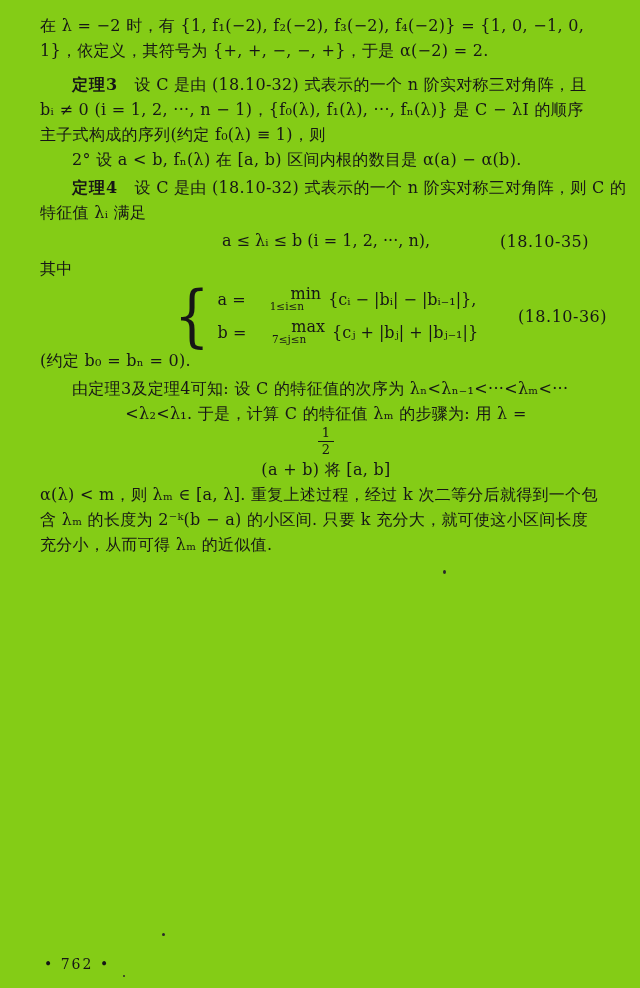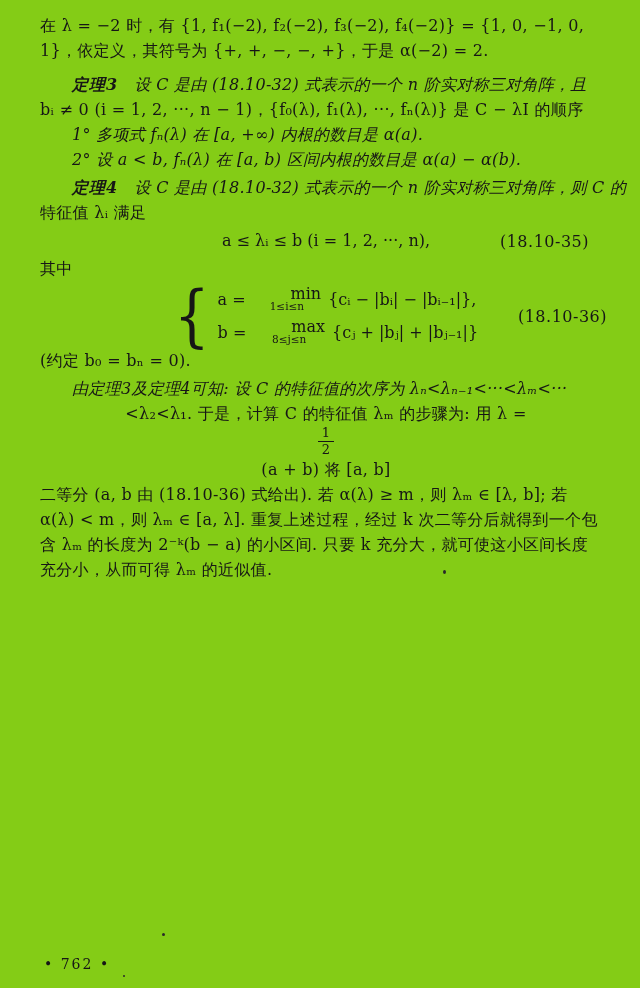--- a/index.html
+++ b/index.html
@@ -18,21 +18,21 @@
   .content {
     position: absolute;
     top: 13px;
     left: 40px;
     right: 28px;
     font-size: 16px;
     line-height: 25px;
   }
 
   .line { white-space: nowrap; letter-spacing: 0.3px; }
-  .indent { padding-left: 32px; font-style: italic; }
+  .indent { padding-left: 32px; }
   .lead { font-weight: bold; letter-spacing: 1px; }
   .gap-before { margin-top: 9px; }
   .small-gap-before { margin-top: 3px; }
 
   
   .eqrow {
     position: relative;
     display: flex;
     justify-content: center;
     margin: 3px 18px;
@@ -106,21 +106,21 @@
 <div class="page">
   <div class="content">
 
     <div class="line">在 λ = −2 时，有 {1, f₁(−2), f₂(−2), f₃(−2), f₄(−2)} = {1, 0, −1, 0,</div>
     <div class="line">1}，依定义，其符号为 {+, +, −, −, +}，于是 α(−2) = 2.</div>
 
     <div class="line indent gap-before">
       <span class="lead">定理3</span><span>　设 C 是由 (18.10-32) 式表示的一个 n 阶实对称三对角阵，且</span>
     </div>
     <div class="line">bᵢ ≠ 0 (i = 1, 2, ···, n − 1)，{f₀(λ), f₁(λ), ···, fₙ(λ)} 是 C − λI 的顺序</div>
-    <div class="line indent">1°  多项式 fₙ(λ) 在 [a, +∞) 内根的数目是 α(a).</div>
+    <div class="line">主子式构成的序列(约定 f₀(λ) ≡ 1)，则</div>
     <div class="line indent">2°  设 a &lt; b, fₙ(λ) 在 [a, b) 区间内根的数目是 α(a) − α(b).</div>
 
     <div class="line indent small-gap-before">
       <span class="lead">定理4</span><span>　设 C 是由 (18.10-32) 式表示的一个 n 阶实对称三对角阵，则 C 的</span>
     </div>
     <div class="line">特征值 λᵢ 满足</div>
 
     <div class="eqrow">
       <span>a ≤ λᵢ ≤ b  (i = 1, 2, ···, n),</span>
       <span class="eqlabel">(18.10-35)</span>
@@ -136,40 +136,39 @@
           <span class="limop">
             <span class="op">min</span>
             <span class="lim">1≤i≤n</span>
           </span>
           <span>{cᵢ − |bᵢ| − |bᵢ₋₁|},</span>
         </div>
         <div class="sysrow">
           <span>b = </span>
           <span class="limop">
             <span class="op">max</span>
-            <span class="lim">8≤j≤n</span>
+            <span class="lim">7≤j≤n</span>
           </span>
           <span>{cⱼ + |bⱼ| + |bⱼ₋₁|}</span>
         </div>
       </div>
       <span class="eqlabel">(18.10-36)</span>
     </div>
 
     <div class="line">(约定 b₀ = bₙ = 0).</div>
 
     <div class="line indent small-gap-before">由定理3及定理4可知: 设 C 的特征值的次序为 λₙ&lt;λₙ₋₁&lt;···&lt;λₘ&lt;···</div>
     <div class="fracline">
       <span>&lt;λ₂&lt;λ₁. 于是，计算 C 的特征值 λₘ 的步骤为: 用 λ =</span>
       <span class="frac">
         <span class="num">1</span>
         <span class="den">2</span>
       </span>
       <span>(a + b) 将 [a, b]</span>
     </div>
-    <div class="line">二等分 (a, b 由 (18.10-36) 式给出).  若 α(λ) ≥ m，则 λₘ ∈ [λ, b];  若</div>
     <div class="line">α(λ) &lt; m，则 λₘ ∈ [a, λ].  重复上述过程，经过 k 次二等分后就得到一个包</div>
     <div class="line">含 λₘ 的长度为 2⁻ᵏ(b − a) 的小区间.  只要 k 充分大，就可使这小区间长度</div>
     <div class="line">充分小，从而可得 λₘ 的近似值.</div>
 
   </div>
 
   <div class="speck speck-1"></div>
   <div class="speck speck-2"></div>
   <div class="speck speck-3"></div>
 

